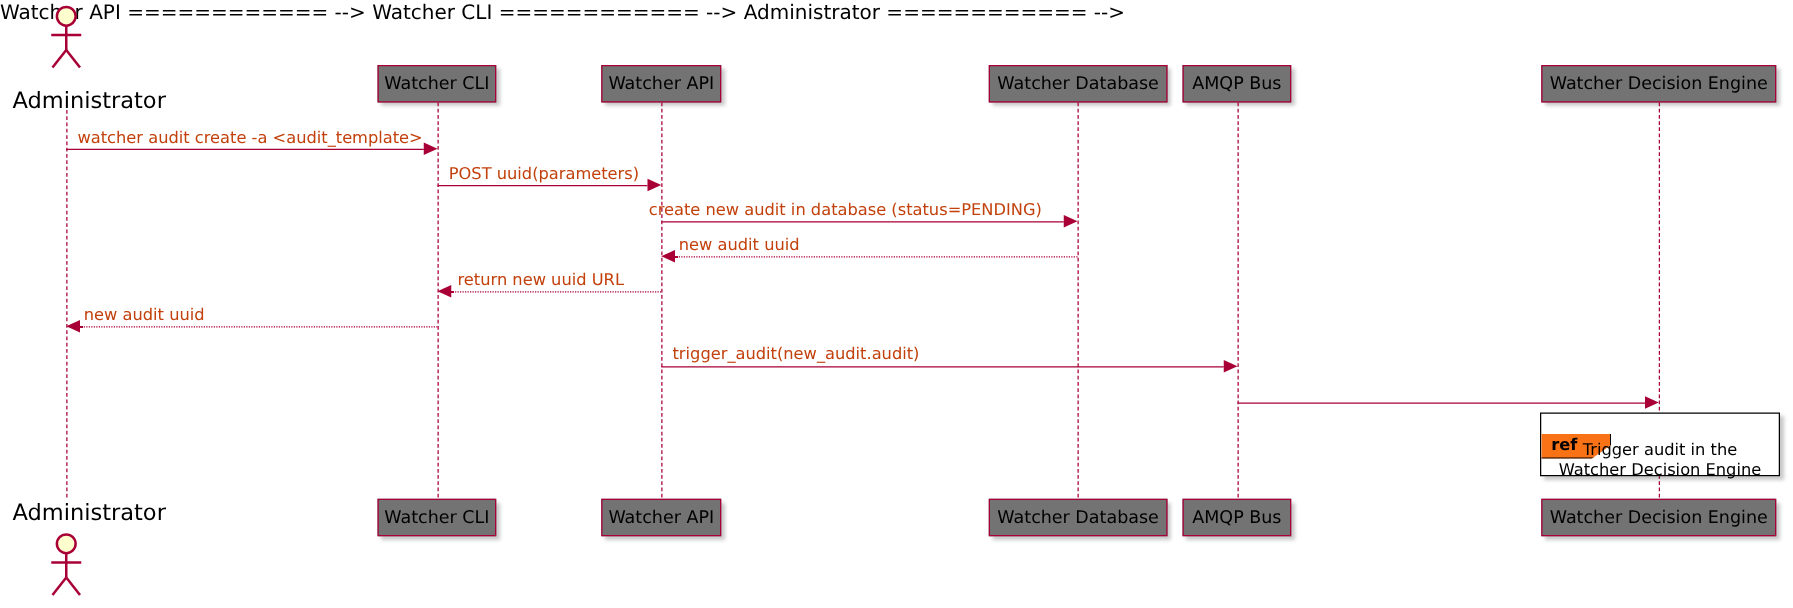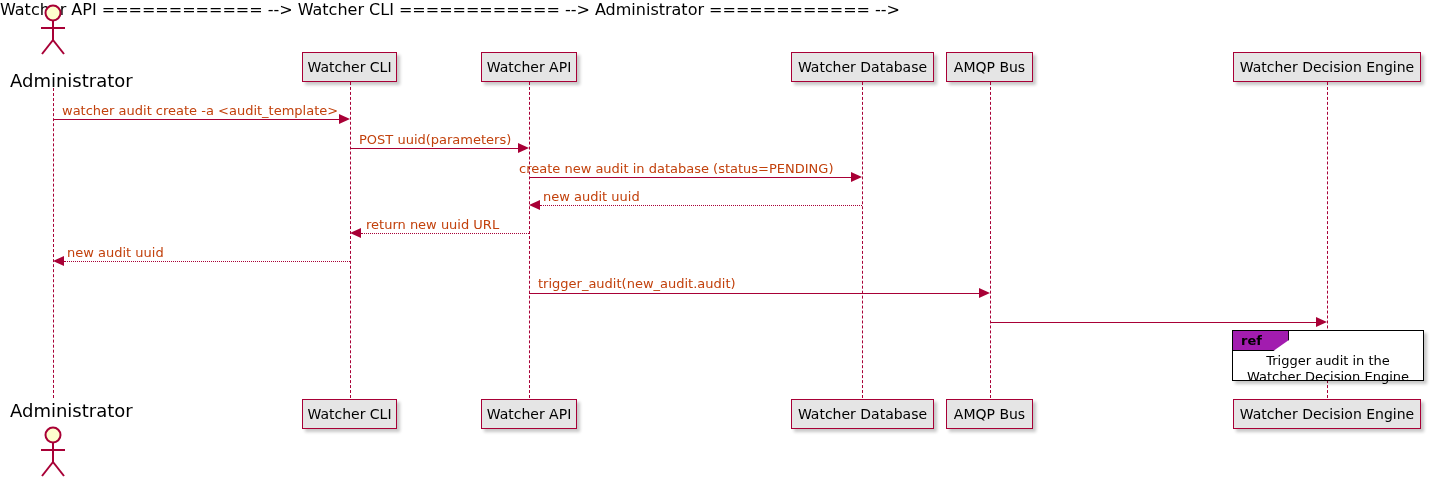--- a/index.html
+++ b/index.html
@@ -14,21 +14,21 @@
     position: relative;
     width: 1434px;
     height: 486px;
     background: #ffffff;
     overflow: hidden;
   }
   
   .participant {
     position: absolute;
     box-sizing: border-box;
-    background: #e5e5e5;
+    background: #737373;
     border: 1.5px solid #A80036;
     color: #000000;
     font-size: 14px;
     line-height: 1;
     text-align: center;
     white-space: nowrap;
     box-shadow: 3px 3px 3px rgba(0,0,0,0.22);
     display: flex;
     align-items: center;
     justify-content: center;
@@ -88,23 +88,23 @@
   .ref-box {
     position: absolute;
     box-sizing: border-box;
     background: #FFFFFF;
     border: 1.5px solid #000000;
     box-shadow: 3px 3px 3px rgba(0,0,0,0.22);
   }
   .ref-tab {
     position: absolute;
     left: 0;
-    top: 0;
+    top: 16px;
     height: 20px;
-    background: #a21caf;
+    background: #f97316;
     border-right: 1.5px solid #000000;
     border-bottom: 1.5px solid #000000;
     box-sizing: border-box;
     padding: 0 26px 0 8px;
     display: flex;
     align-items: center;
     font-size: 13px;
     font-weight: bold;
     color: #000000;
     clip-path: polygon(0 0, 100% 0, 100% 45%, 72% 100%, 0 100%);

